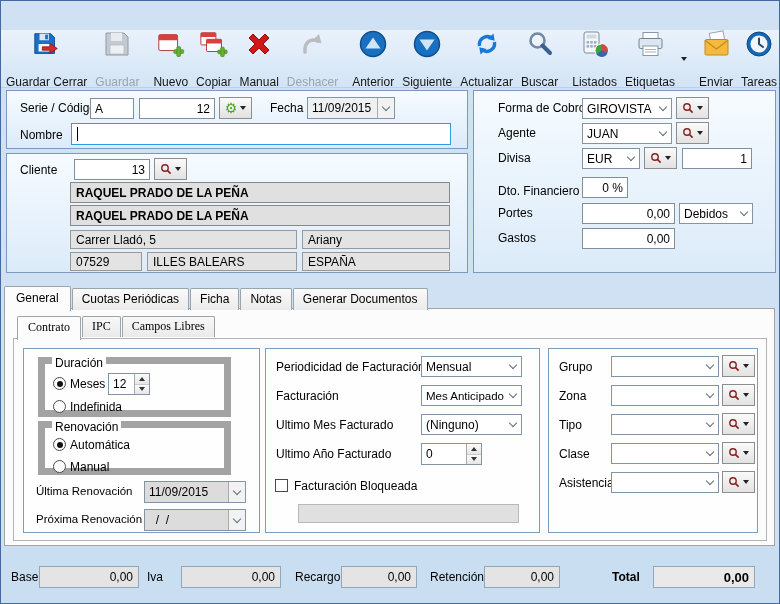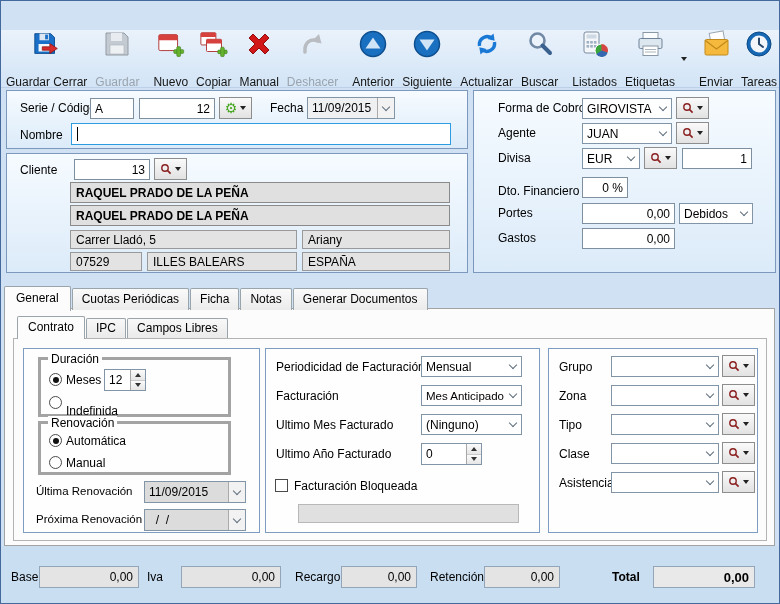--- a/index.html
+++ b/index.html
@@ -58,30 +58,30 @@
   .tri-up{width:0;height:0;border-left:3px solid transparent;border-right:3px solid transparent;border-bottom:4px solid #333;}
   .tri-down{width:0;height:0;border-left:3px solid transparent;border-right:3px solid transparent;border-top:4px solid #333;}
   .radio{position:absolute;width:13px;height:13px;border:1px solid #4a4a4a;border-radius:50%;
     background:#fff;display:flex;align-items:center;justify-content:center;}
   .radio.checked::after{content:"";width:6px;height:6px;border-radius:50%;background:#111;}
   .checkbox{position:absolute;width:13px;height:13px;border:1px solid #4a4a4a;background:#fff;}
   
   .bluepanel{position:absolute;border:1px solid #7c99bd;
     background:linear-gradient(180deg,#f6fbff 0%,#dcebf9 100%);}
   .whitepanel{position:absolute;border:1px solid #7e9cc0;background:#fefefe;}
-  .groupbox{position:absolute;border:3px solid #a3a3a3;}
+  .groupbox{position:absolute;border:7px solid #a3a3a3;}
   .grouplabel{position:absolute;top:-8px;left:7px;background:#fefefe;padding:0 3px;font-size:12px;}
   
   .tabstrip{position:absolute;left:3px;top:285px;display:flex;align-items:flex-end;z-index:4;}
   .tab{font-size:12px;padding:3px 9px 4px;background:linear-gradient(#fafafa,#ebebeb);
     border:1px solid #9aa4ab;border-bottom:none;border-radius:2px 2px 0 0;margin-right:1px;white-space:nowrap;}
   .tab.active{background:#fcfcfc;padding:4px 11px 6px;margin-bottom:-1px;z-index:5;}
   .tabpage{position:absolute;left:3px;top:307px;width:771px;height:238px;
     background:#fcfcfc;border:1px solid #a3a3a3;}
-  .subtabstrip{position:absolute;left:12px;top:7px;display:flex;align-items:flex-end;z-index:3;}
+  .subtabstrip{position:absolute;left:12px;top:7px;display:flex;align-items:flex-start;z-index:3;font-family:Liberation Serif, serif;}
   .subtab{font-size:12px;padding:2px 9px 3px;background:linear-gradient(#f8f8f8,#eaeaea);
     border:1px solid #9aa4ab;border-bottom:none;border-radius:2px 2px 0 0;margin-right:1px;white-space:nowrap;}
   .subtab.active{background:#fcfcfc;padding:3px 10px 5px;margin-bottom:-1px;z-index:4;}
   .subpage{position:absolute;left:8px;top:29px;width:754px;height:203px;
     background:#fcfcfc;border:1px solid #b3b3b3;}
   .grayinput{position:absolute;background:#e0e0e0;border:1px solid #b8b8b8;height:19px;}
   
   .bottombar{position:absolute;left:0;top:545px;width:778px;height:57px;background:#c9def1;}
   .totfield{position:absolute;top:20px;height:22px;background:#e4e4e4;border:1px solid #93a5b8;
     display:flex;align-items:center;justify-content:flex-end;padding:0 5px;font-size:12px;}
@@ -387,21 +387,21 @@
             <span class="spinbtns">
                 <div>
                   <span class="tri-up"></span>
                 </div>
                 <div>
                   <span class="tri-down"></span>
                 </div>
               </span>
           </div>
           <span class="radio" style="left:8px;top:36px;"></span>
-          <span class="lbl" style="left:25px;top:44px;">Indefinida</span>
+          <span class="lbl" style="left:25px;top:36px;">Indefinida</span>
         </div>
         <div class="groupbox" style="left:14px;top:72px;width:193px;height:54px;">
           <span class="grouplabel">Renovación</span>
           <span class="radio checked" style="left:8px;top:10px;"></span>
           <span class="lbl" style="left:25px;top:10px;">Automática</span>
           <span class="radio" style="left:8px;top:32px;"></span>
           <span class="lbl" style="left:25px;top:32px;">Manual</span>
         </div>
         <span class="lbl" style="left:12px;top:136px;font-size:11.5px;">Última Renovación</span>
         <div class="combo gray" style="left:120px;top:132px;width:102px;height:22px;">

